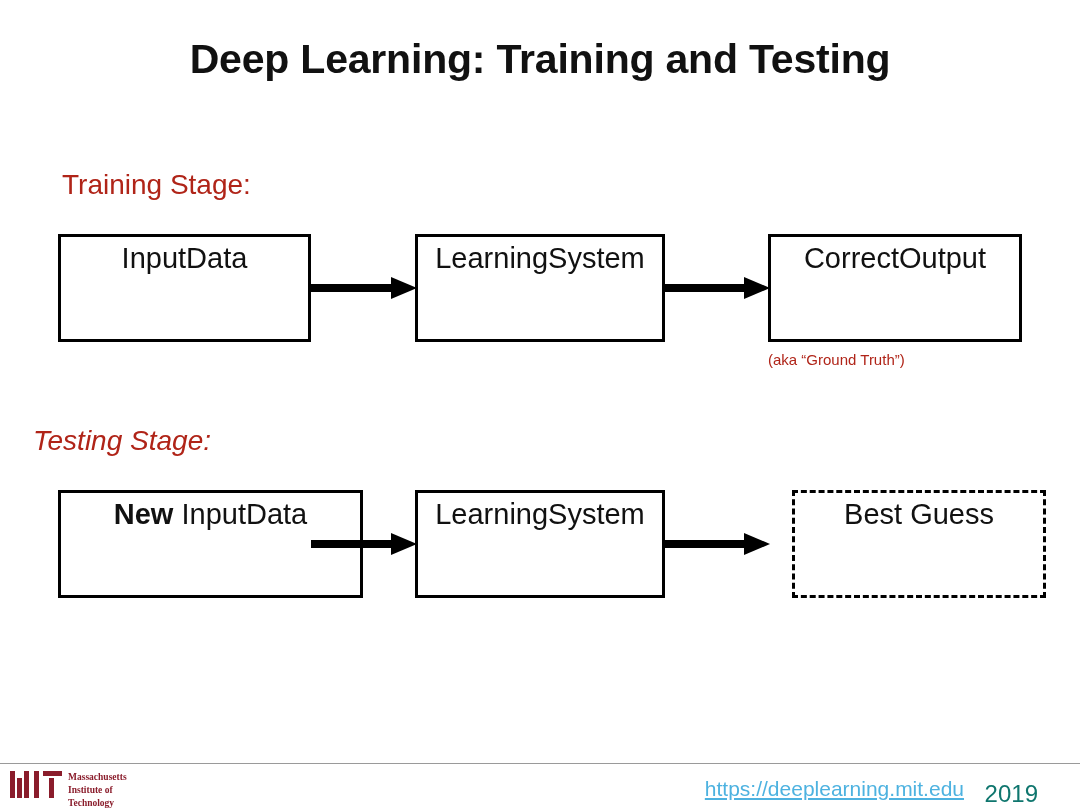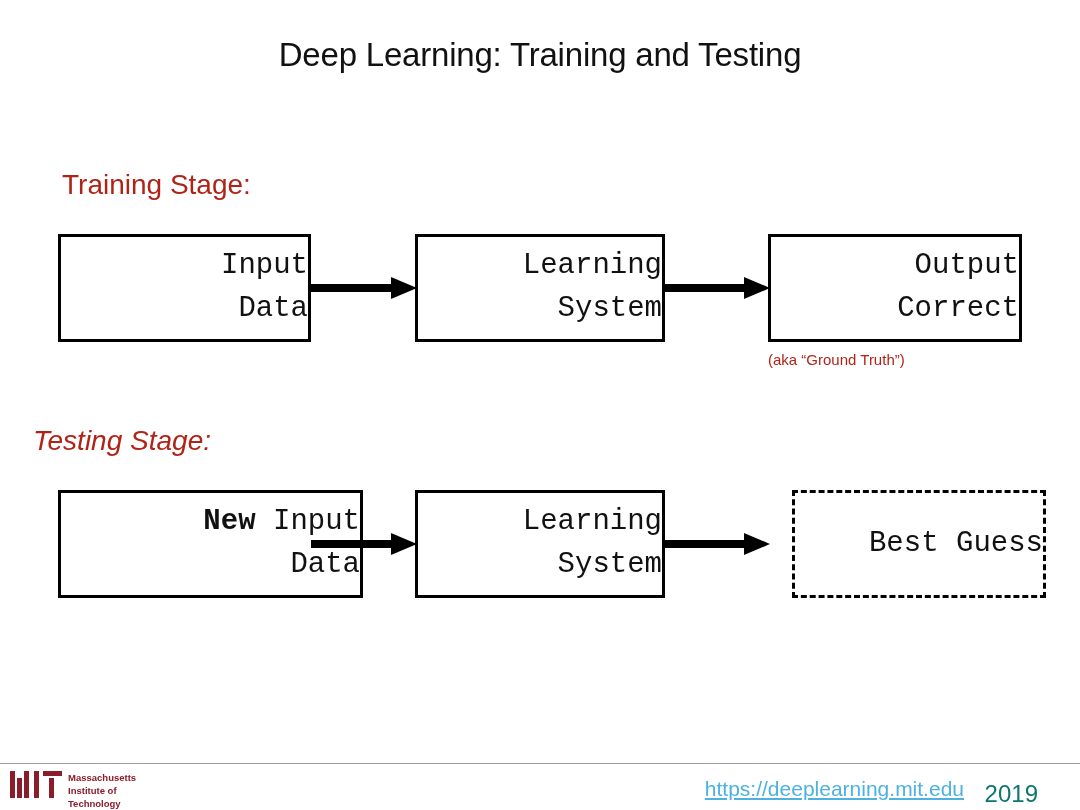--- a/index.html
+++ b/index.html
@@ -16,22 +16,22 @@
     color: #1a1a1a;
   }
 
   
   .slide-title {
     position: absolute;
     top: 36px;
     left: 0;
     width: 1080px;
     text-align: center;
-    font-size: 33px;
-    font-weight: 400;
+    font-size: 41px;
+    font-weight: 700;
     letter-spacing: -0.2px;
     color: #111111;
     white-space: nowrap;
   }
 
   
   .stage-label {
     position: absolute;
     font-size: 28px;
     font-weight: 400;
@@ -41,28 +41,27 @@
   #training-stage-label { top: 169px; left: 33px; margin-left: 29px; }
   #testing-stage-label  { top: 425px; left: 33px; font-style: italic; }
 
   
   .flow-box {
     position: absolute;
     box-sizing: border-box;
     border: 3px solid #000000;
     background: #ffffff;
     display: flex;
-    flex-direction: column;
-    align-items: flex-end;
+    flex-direction: row;
+    align-items: flex-start;
     justify-content: center;
     text-align: center;
     font-size: 29px;
     line-height: 1.47;
     color: #111111;
-    font-family: Liberation Mono, monospace;
   }
   .flow-box.dashed {
     border: 3px dashed #000000;
   }
   .flow-box .line { display: block; white-space: nowrap; }
   .flow-box .bold { font-weight: bold; }
 
   
   #box-input-data     { left: 58px;  top: 234px; width: 253px; height: 108px; }
   #box-learning-1     { left: 415px; top: 234px; width: 250px; height: 108px; }
@@ -116,21 +115,21 @@
   #mit-wordmark {
     position: absolute;
     left: 68px;
     top: 771px;
     font-size: 9.5px;
     font-weight: bold;
     line-height: 1.38;
     color: #8a1c2b;
     white-space: nowrap;
   }
-  #mit-wordmark .line { display: block; }
+  #mit-wordmark .line { display: block; font-family: Liberation Serif, serif; }
 
   #course-url {
     position: absolute;
     right: 116px;
     top: 777px;
     font-size: 21px;
     color: #4db2e0;
     white-space: nowrap;
   }
   #course-year {
@@ -167,22 +166,22 @@
 </div>
 
 <span class="arrow" id="arrow-train-2">
   <svg width="105" height="26" viewBox="0 0 105 26" xmlns="http://www.w3.org/2000/svg">
     <rect x="0" y="9" width="85" height="8" fill="#000000"></rect>
     <polygon points="79,2 105,13 79,24" fill="#000000"></polygon>
   </svg>
 </span>
 
 <div class="flow-box" id="box-correct-output">
+  <span class="line">Correct</span>
   <span class="line">Output</span>
-  <span class="line">Correct</span>
 </div>
 
 <div id="ground-truth-note">(aka “Ground Truth”)</div>
 
 <div class="stage-label" id="testing-stage-label">Testing Stage:</div>
 
 <div class="flow-box" id="box-new-input-data">
   <span class="line"><span class="bold">New</span><span> Input</span></span>
   <span class="line">Data</span>
 </div>

